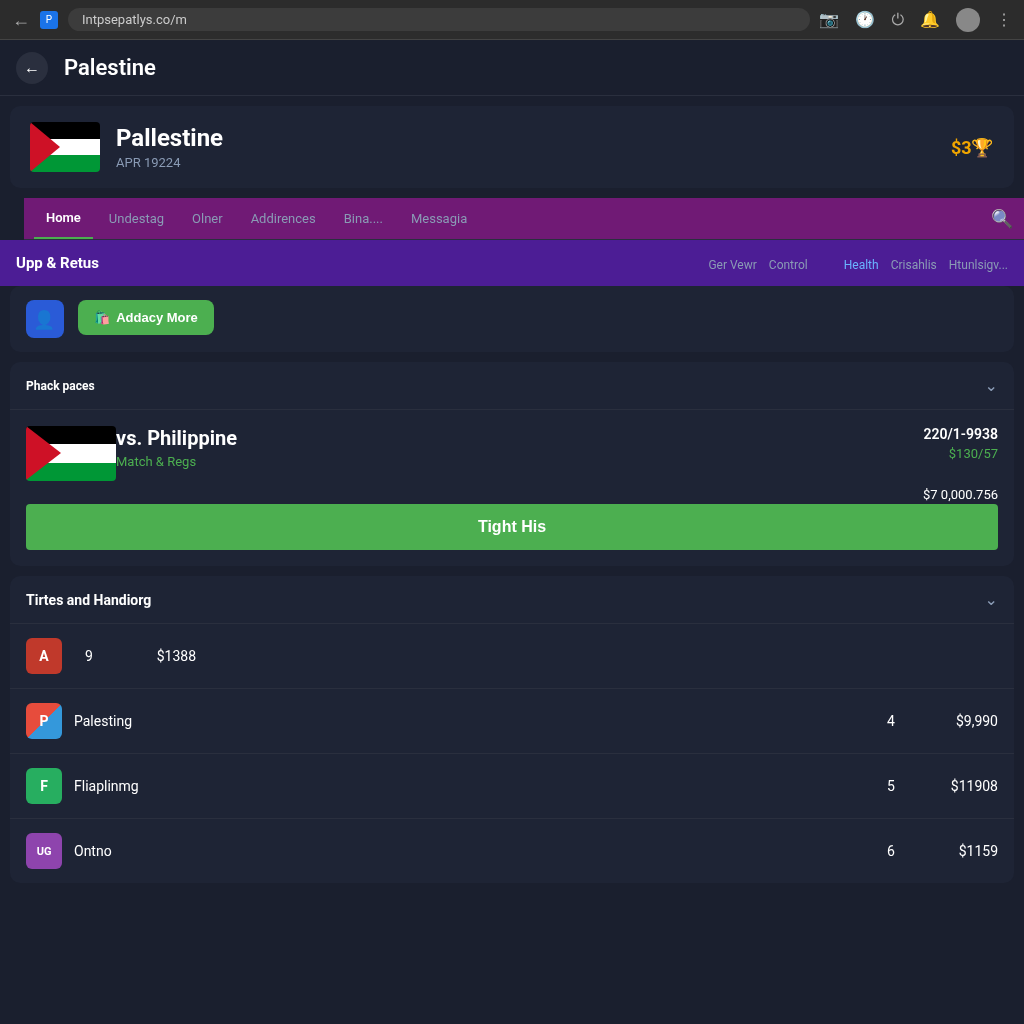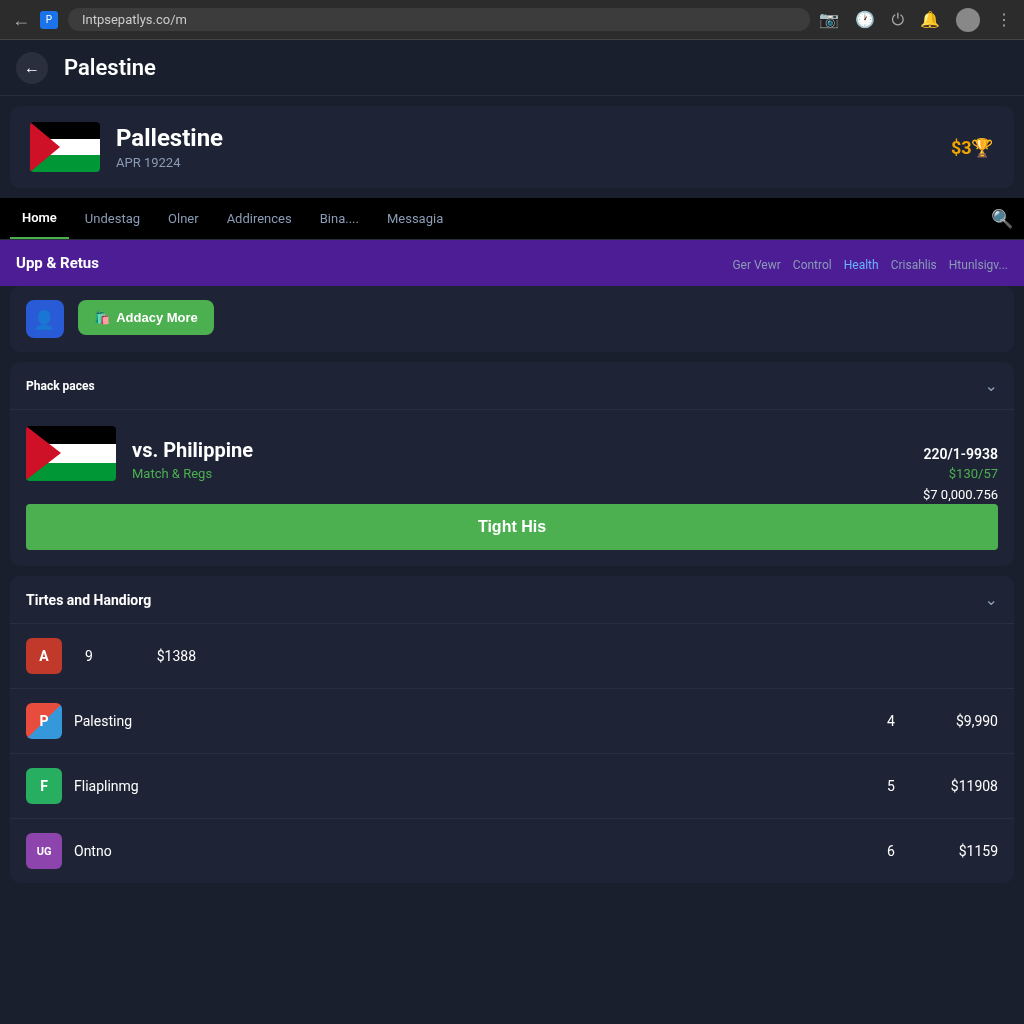--- a/index.html
+++ b/index.html
@@ -142,26 +142,27 @@
       margin-top: 3px;
     }
     .team-price {
       color: #f0a500;
       font-size: 18px;
       font-weight: 700;
     }
 
     
     .nav-tabs {
-      background: #000000;
+      background: #701a75;
       display: flex;
       align-items: center;
       padding: 0 10px;
       border-bottom: 1px solid #2a2f3e;
       gap: 4px;
+      margin-left: 24px;
     }
     .nav-tab {
       padding: 12px 12px;
       font-size: 13px;
       color: #8a9bb5;
       cursor: pointer;
       white-space: nowrap;
     }
     .nav-tab.active {
       color: #ffffff;
@@ -193,20 +194,21 @@
       gap: 12px;
       align-items: center;
     }
     .filter-pill {
       font-size: 12px;
       color: #8a9bb5;
       cursor: pointer;
     }
     .filter-pill.health {
       color: #6ab4ff;
+      margin-left: 24px;
     }
 
     
     .info-card {
       background: #1e2435;
       margin: 0 10px 10px 10px;
       border-radius: 10px;
       padding: 14px 16px;
       display: flex;
       align-items: flex-start;
@@ -266,22 +268,21 @@
       margin-left: auto;
       color: #8a9bb5;
       font-size: 16px;
     }
 
     .match-card {
       padding: 16px;
     }
     .match-top {
       display: flex;
-      align-items: flex-end;
-      gap: 16px;
+      align-items: flex-start;
     }
     .match-flag {
       width: 90px;
       height: 55px;
       border-radius: 4px;
       overflow: hidden;
       flex-shrink: 0;
       position: relative;
     }
     .match-flag-black { height: 33.33%; background: #000; }

